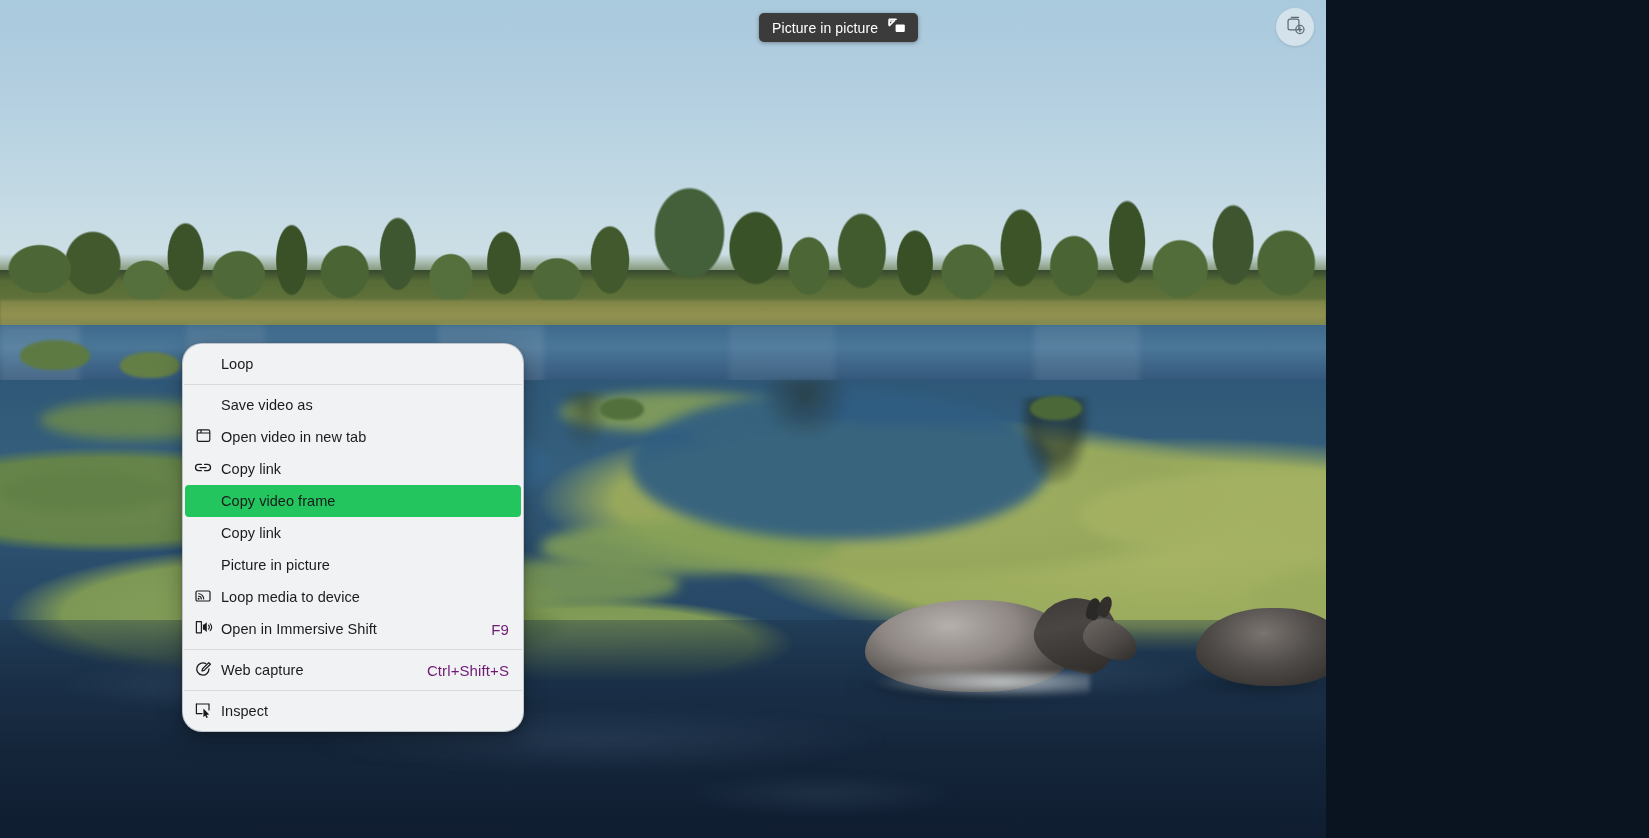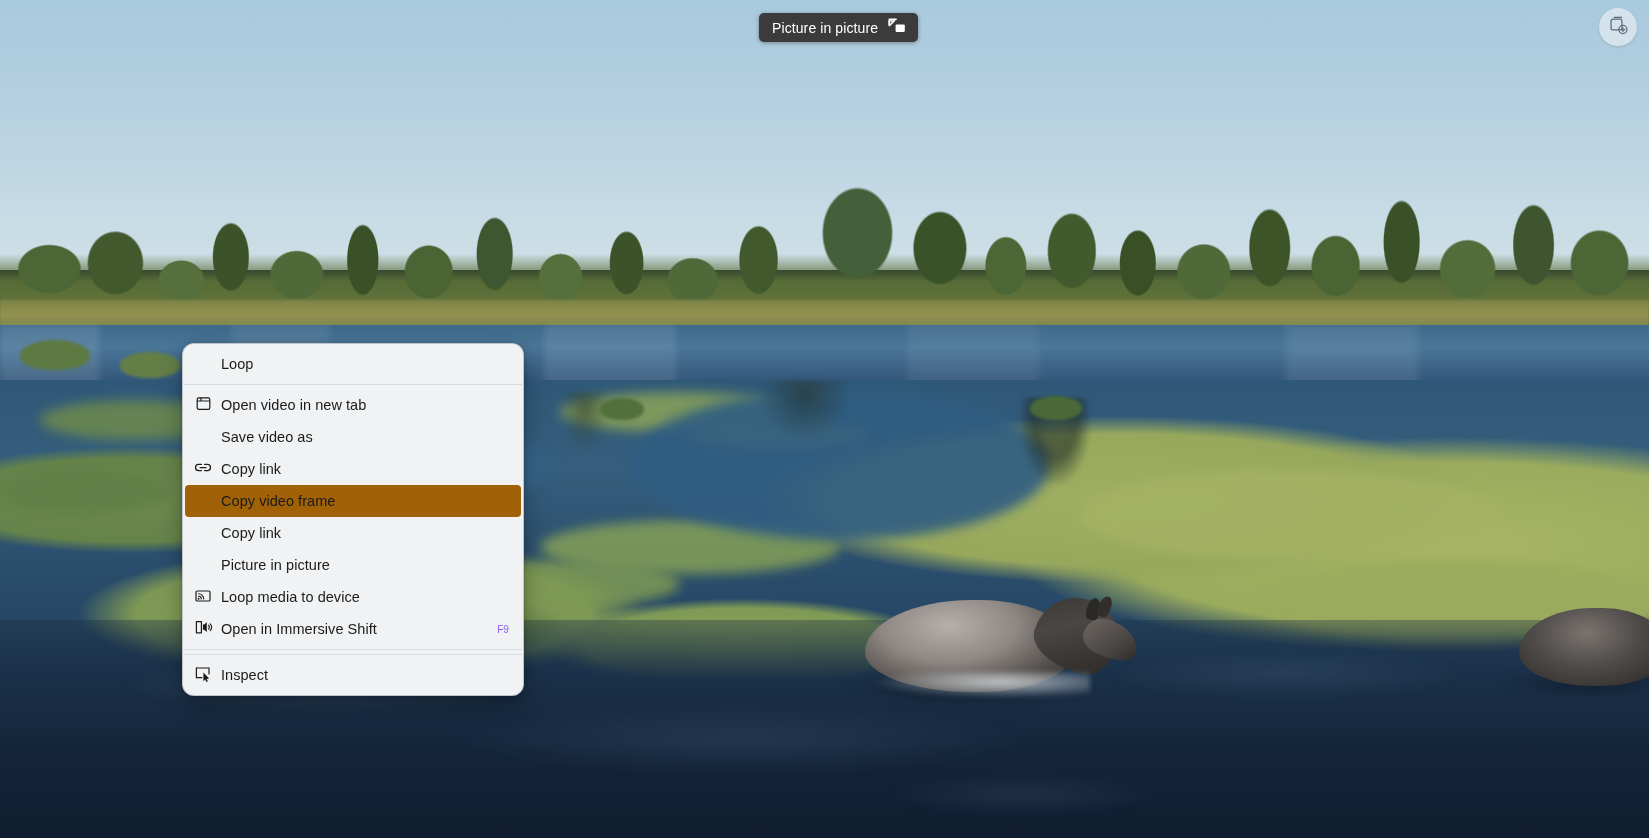--- a/index.html
+++ b/index.html
@@ -7,21 +7,21 @@
     padding: 0;
     width: 1649px;
     height: 838px;
     overflow: hidden;
     font-family: "Liberation Sans", sans-serif;
     background: #0a1420;
   }
 
   #stage {
     position: relative;
-    width: 1649px;
+    width: 1326px;
     height: 838px;
     overflow: hidden;
   }
 
   
   .scene {
     position: absolute;
     inset: 0;
     overflow: hidden;
     background: #0b1826;
@@ -230,59 +230,59 @@
   }
 
   
   .ctxmenu {
     position: absolute;
     left: 182px;
     top: 343px;
     width: 340px;
     background: #f0f2f4;
     border: 1px solid rgba(150,158,166,.55);
-    border-radius: 12px;
+    border-radius: 20px;
     box-shadow: 0 8px 24px rgba(0,0,0,.28), 0 2px 6px rgba(0,0,0,.18);
     padding: 4px 0 4px 0;
     font-size: 14.5px;
     color: #1b1b1b;
     overflow: hidden;
     backdrop-filter: blur(12px);
   }
 
   .mi {
     position: relative;
     display: flex;
     align-items: center;
     height: 32px;
     margin: 0 2px;
     padding: 0 12px 0 0;
     border-radius: 4px;
     cursor: default;
     white-space: nowrap;
   }
-  .mi.highlighted { background: #a16207; }
+  .mi.highlighted { background: #22c55e; }
 
   .mi-ico {
     width: 36px;
     min-width: 36px;
     display: flex;
     align-items: center;
     justify-content: center;
     color: #202020;
   }
   .mi-label {
     flex: 1;
     font-size: 14.5px;
     color: #1b1b1b;
     letter-spacing: .05px;
   }
   .mi-accel {
-    font-size: 10px;
-    color: #8b5cf6;
+    font-size: 15px;
+    color: #701a75;
     margin-left: 18px;
     letter-spacing: .1px;
   }
   .mi-arrow {
     width: 16px;
     display: flex; align-items: center; justify-content: flex-end;
     color: #4a4a4a;
     margin-left: 10px;
   }
   .sep {
@@ -370,33 +370,33 @@
   <div class="ctxmenu" id="ctxmenu">
       <div class="mi">
         <span class="mi-ico">
           <span></span>
         </span>
         <span class="mi-label">Loop</span>
       </div>
       <div class="sep"></div>
       <div class="mi">
         <span class="mi-ico">
+          <span></span>
+        </span>
+        <span class="mi-label">Save video as</span>
+      </div>
+      <div class="mi">
+        <span class="mi-ico">
           <span><svg width="17" height="17" viewBox="0 0 17 17" fill="none">
               <rect x="2.2" y="2.8" width="12.6" height="11.6" rx="1.6" stroke="#1b1b1b" stroke-width="1.2"></rect>
               <path d="M2.2 6.0 H14.8" stroke="#1b1b1b" stroke-width="1.2"></path>
               <path d="M6.0 2.8 V6.0" stroke="#1b1b1b" stroke-width="1.2"></path>
             </svg></span>
         </span>
         <span class="mi-label">Open video in new tab</span>
-      </div>
-      <div class="mi">
-        <span class="mi-ico">
-          <span></span>
-        </span>
-        <span class="mi-label">Save video as</span>
       </div>
       <div class="mi">
         <span class="mi-ico">
           <span><svg width="18" height="17" viewBox="0 0 18 17" fill="none">
               <path d="M7.4 5.4H4.6a3.1 3.1 0 0 0 0 6.2h2.8" stroke="#1b1b1b" stroke-width="1.25" stroke-linecap="round"></path>
               <path d="M10.6 5.4h2.8a3.1 3.1 0 0 1 0 6.2h-2.8" stroke="#1b1b1b" stroke-width="1.25" stroke-linecap="round"></path>
               <path d="M6.0 8.5h6.0" stroke="#1b1b1b" stroke-width="1.25" stroke-linecap="round"></path>
             </svg></span>
         </span>
         <span class="mi-label">Copy link</span>
@@ -437,20 +437,30 @@
               <path d="M2.4 2.6h5.0v11.2h-5.0z" stroke="#1b1b1b" stroke-width="1.2" stroke-linejoin="round"></path>
               <path d="M10.2 5.6 L12.8 3.3v9.8l-2.6-2.3h-1.3V5.6z" fill="#1b1b1b"></path>
               <path d="M14.6 6.2a3.2 3.2 0 0 1 0 4.0" stroke="#1b1b1b" stroke-width="1.1" stroke-linecap="round"></path>
               <path d="M16.2 4.8a5.2 5.2 0 0 1 0 6.8" stroke="#1b1b1b" stroke-width="1.1" stroke-linecap="round"></path>
             </svg></span>
         </span>
         <span class="mi-label">Open in Immersive Shift</span>
         <span class="mi-accel">F9</span>
       </div>
       <div class="sep"></div>
+      <div class="mi">
+        <span class="mi-ico">
+          <span><svg width="18" height="18" viewBox="0 0 18 18" fill="none">
+              <path d="M15.0 9.0a6.1 6.1 0 1 1-3.2-5.4" stroke="#1b1b1b" stroke-width="1.3" stroke-linecap="round"></path>
+              <path d="M14.8 2.6 L8.6 8.8 L8.0 11.0 L10.2 10.4 L16.4 4.2 Z" stroke="#1b1b1b" stroke-width="1.25" stroke-linejoin="round" fill="none"></path>
+            </svg></span>
+        </span>
+        <span class="mi-label">Web capture</span>
+        <span class="mi-accel">Ctrl+Shift+S</span>
+      </div>
       <div class="sep"></div>
       <div class="mi">
         <span class="mi-ico">
           <span><svg width="18" height="17" viewBox="0 0 18 17" fill="none">
               <path d="M2.4 3.0h12.6v6.0" stroke="#1b1b1b" stroke-width="1.2" stroke-linecap="round"></path>
               <path d="M2.4 3.0v9.6h5.6" stroke="#1b1b1b" stroke-width="1.2" stroke-linecap="round"></path>
               <path d="M9.4 7.4 L15.2 13.6 L12.6 13.9 L13.9 16.2 L12.4 16.9 L11.2 14.6 L9.4 16.2 Z" fill="#1b1b1b"></path>
             </svg></span>
         </span>
         <span class="mi-label">Inspect</span>

